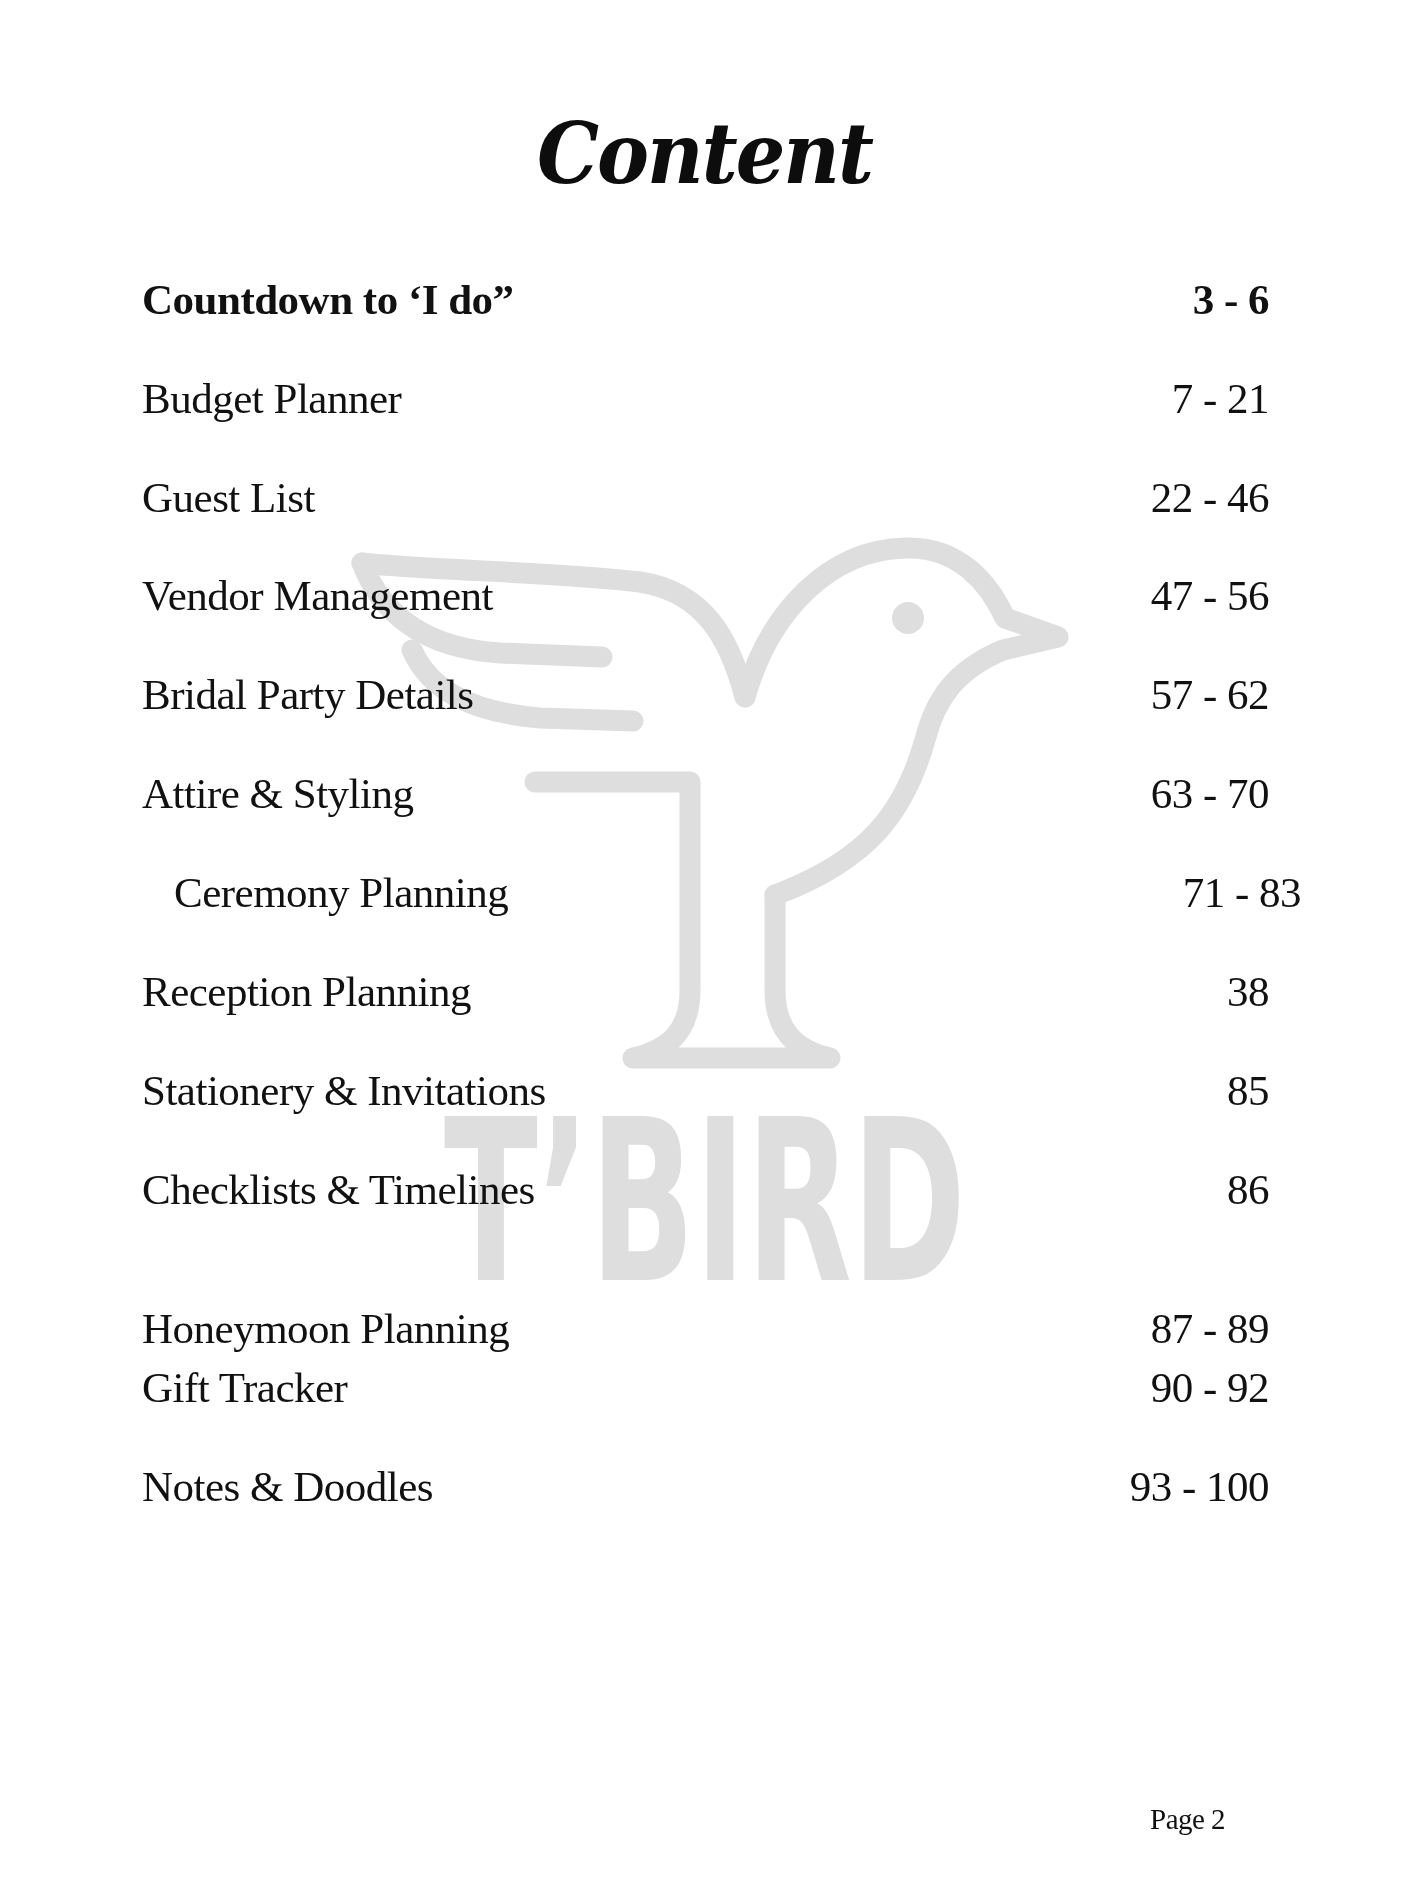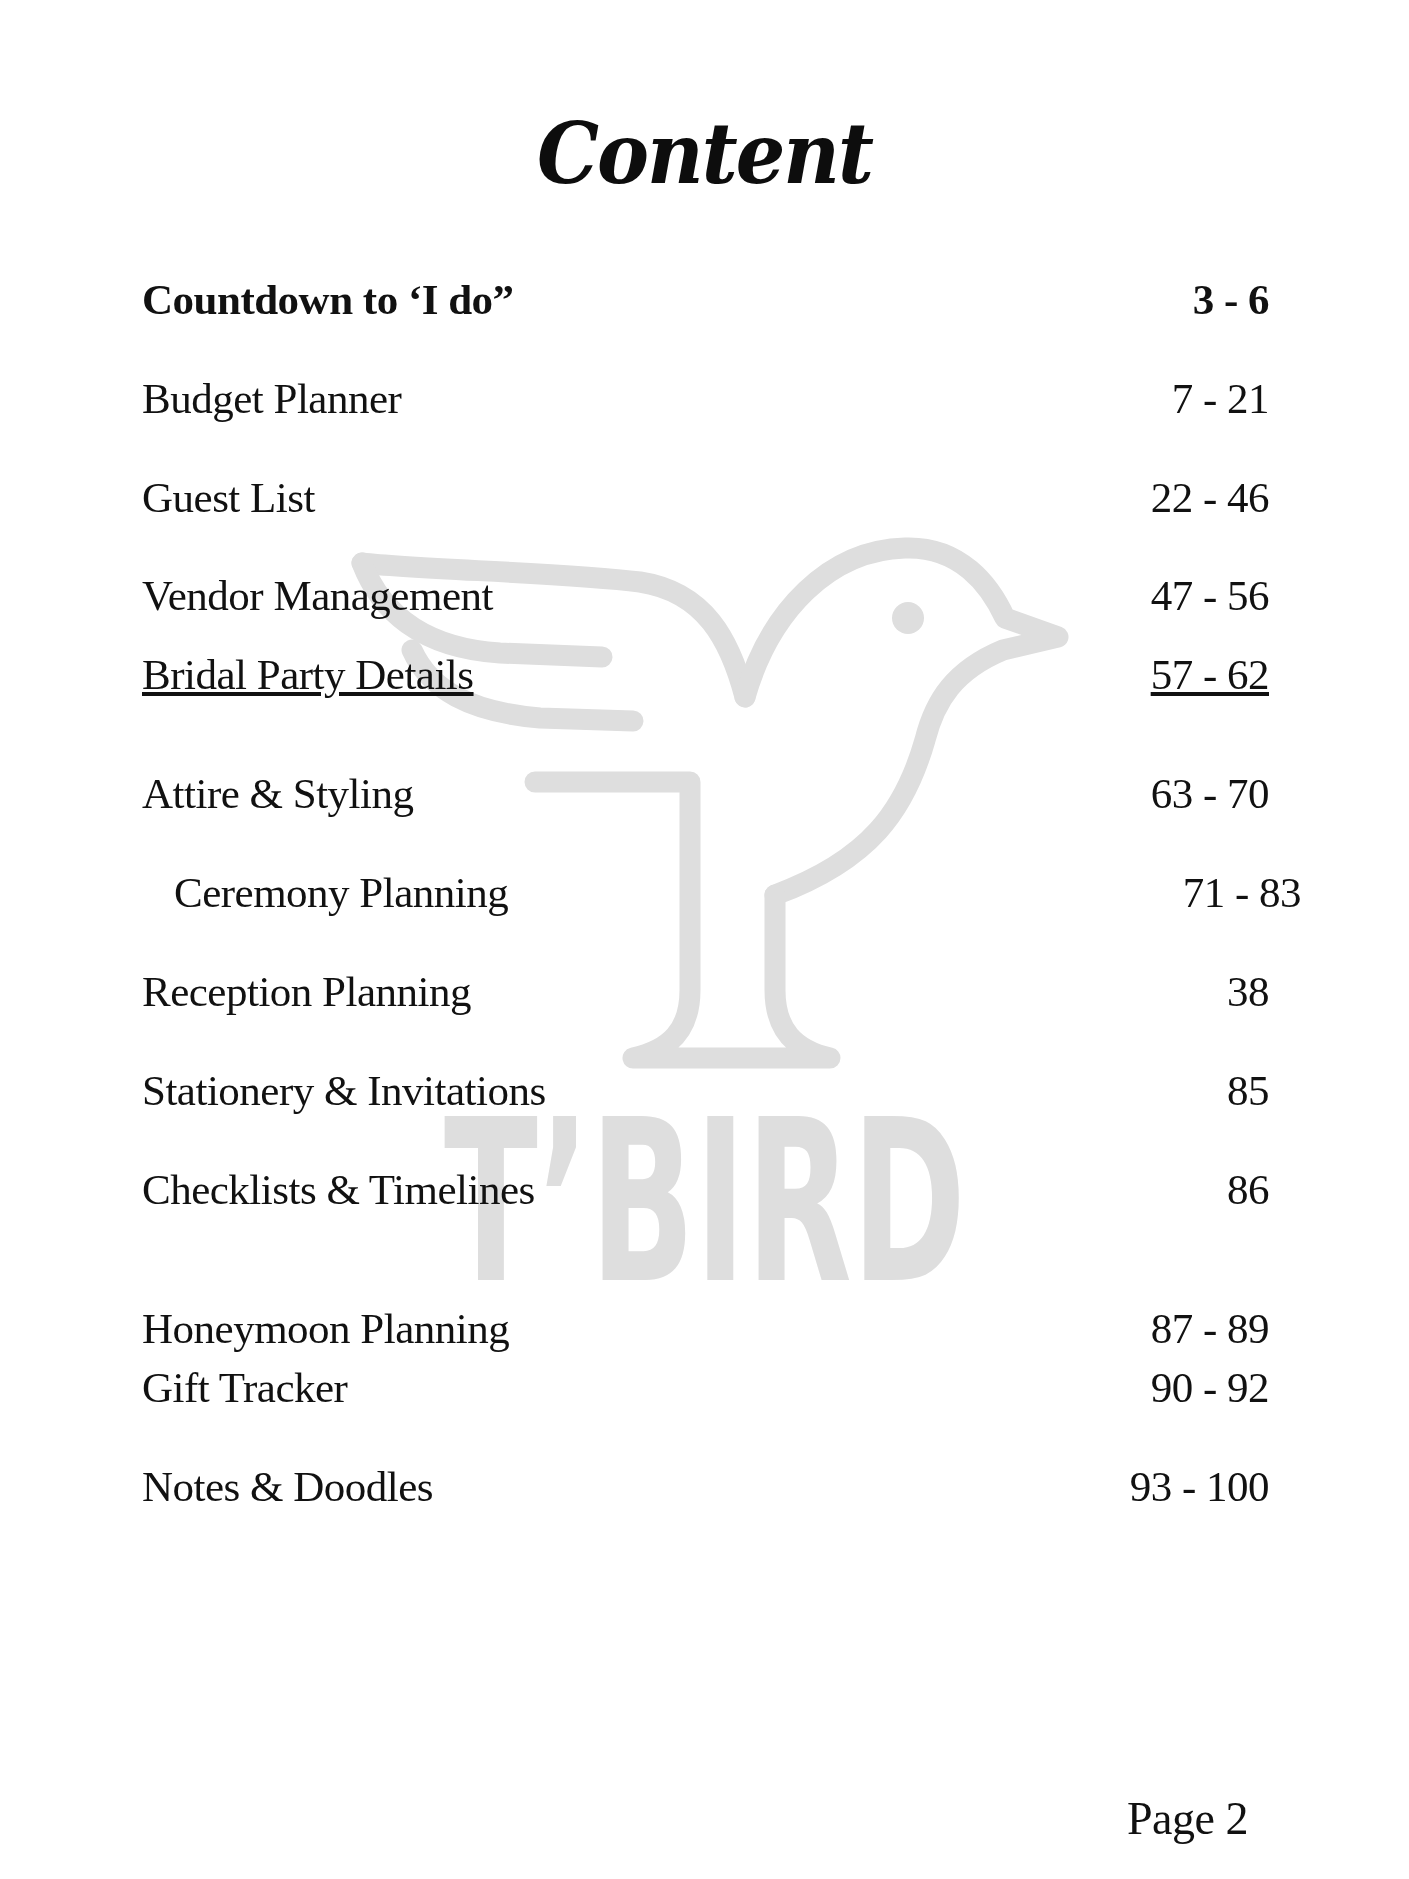--- a/index.html
+++ b/index.html
@@ -61,23 +61,23 @@
   }
   .toc-title {
     white-space: nowrap;
   }
   .toc-pages {
     white-space: nowrap;
     text-align: right;
   }
   .page-number {
     position: absolute;
-    left: 1127px;
+    left: 1150px;
     top: 1794px;
-    font-size: 46px;
+    font-size: 29px;
     line-height: 50px;
     letter-spacing: -0.5px;
     z-index: 2;
     text-align: center;
   }
 </style>
 </head>
 <body>
 
 <svg class="watermark" viewBox="0 0 1409 1879" xmlns="http://www.w3.org/2000/svg">
@@ -109,21 +109,21 @@
     <span class="toc-pages">7 - 21</span>
   </div>
   <div class="toc-row" style="top:468px;">
     <span class="toc-title">Guest List</span>
     <span class="toc-pages">22 - 46</span>
   </div>
   <div class="toc-row" style="top:566px;">
     <span class="toc-title">Vendor Management</span>
     <span class="toc-pages">47 - 56</span>
   </div>
-  <div class="toc-row" style="top:645px;text-decoration:underline;">
+  <div class="toc-row" style="top:665px;">
     <span class="toc-title">Bridal Party Details</span>
     <span class="toc-pages">57 - 62</span>
   </div>
   <div class="toc-row" style="top:764px;gap:27px;">
     <span class="toc-title">Attire &amp; Styling</span>
     <span class="toc-pages">63 - 70</span>
   </div>
   <div class="toc-row" style="top:863px;margin-left:32px;">
     <span class="toc-title">Ceremony Planning</span>
     <span class="toc-pages">71 - 83</span>

